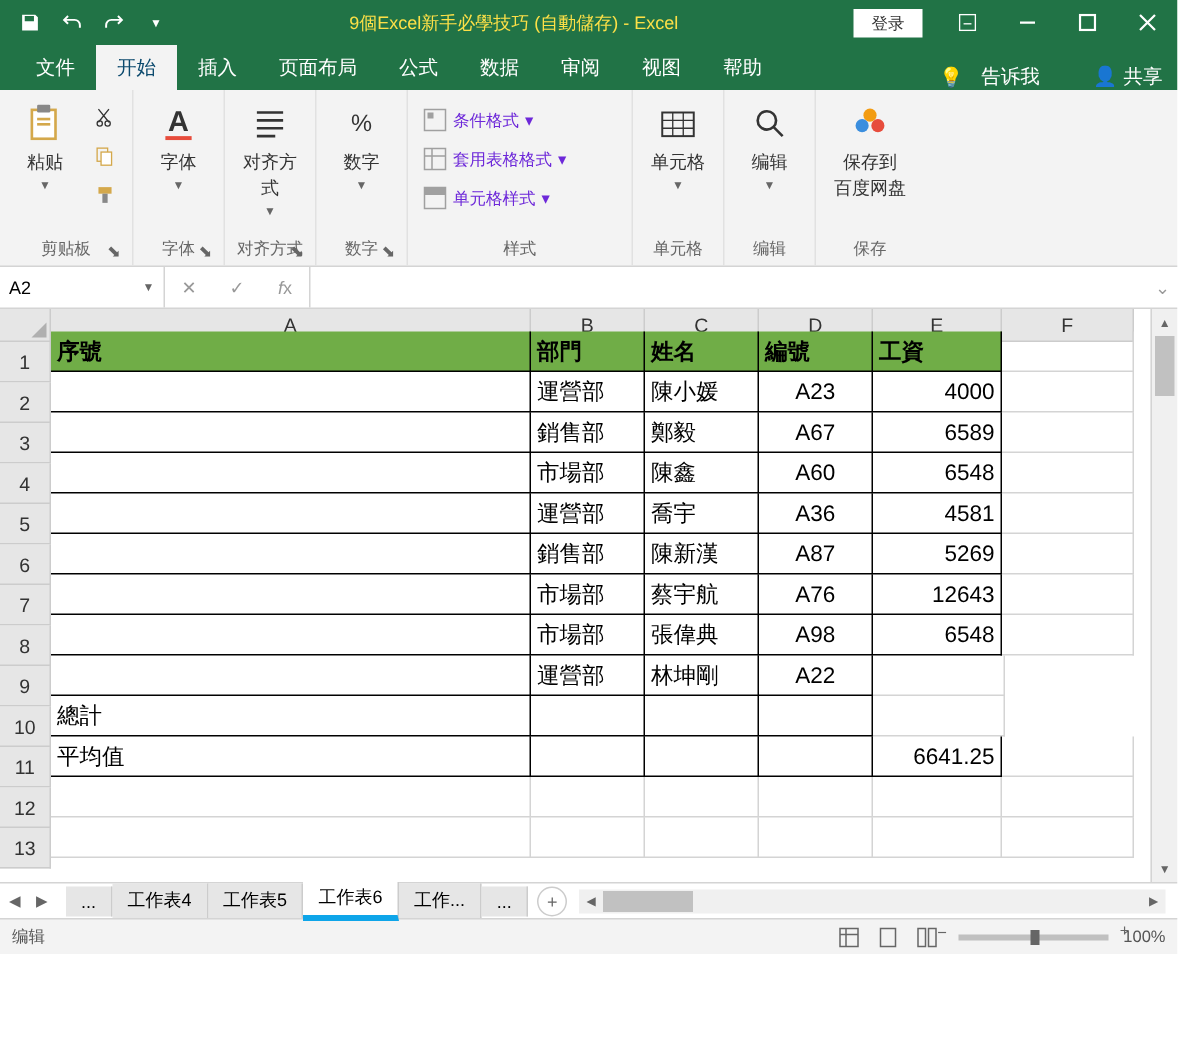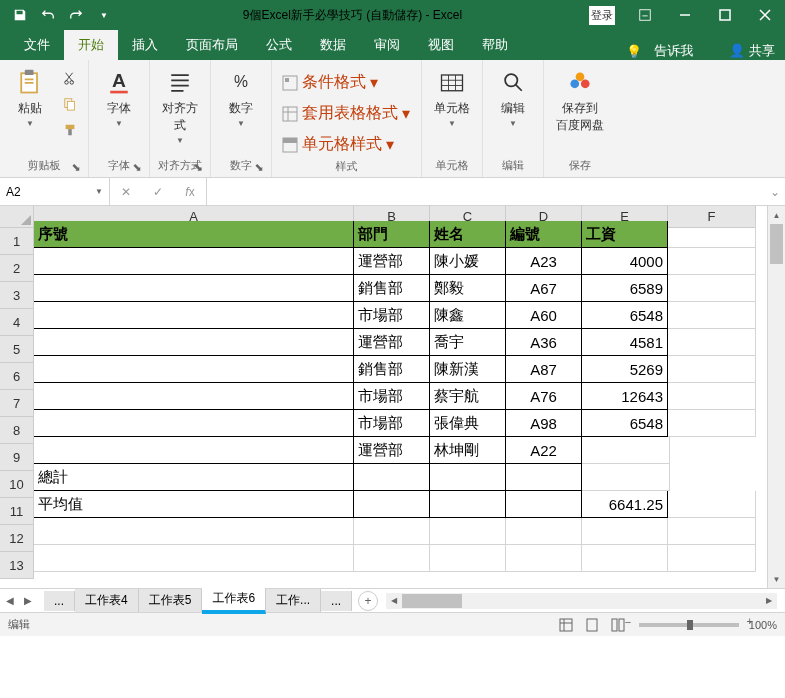--- a/index.html
+++ b/index.html
@@ -3,45 +3,45 @@
 <meta charset="utf-8">
 <style>
 * { margin: 0; padding: 0; box-sizing: border-box; font-family: "Microsoft YaHei", sans-serif; }
 body { width: 785px; height: 698px; background: #fff; overflow: hidden; font-size: 12px; }
 
 
 .titlebar { height: 30px; background: #217346; display: flex; align-items: center; color: #fff; }
 .titlebar-left { display: flex; align-items: center; padding-left: 8px; gap: 4px; }
 .titlebar-icon { width: 24px; height: 24px; display: flex; align-items: center; justify-content: center; color: #fff; }
 .titlebar-icon svg { width: 14px; height: 14px; fill: #fff; }
-.titlebar-title { flex: 1; text-align: center; font-size: 12px; color: #000000; }
+.titlebar-title { flex: 1; text-align: center; font-size: 12px; color: #fde047; }
 .titlebar-right { display: flex; align-items: center; }
-.login-btn { background: #fff; color: #333; padding: 2px 2px; font-size: 11px; margin-right: 10px; }
+.login-btn { background: #fff; color: #333; padding: 2px 12px; font-size: 11px; margin-right: 10px; }
 .win-btn { width: 40px; height: 30px; display: flex; align-items: center; justify-content: center; color: #fff; }
 
 
 .ribbon-tabs { height: 30px; background: #217346; display: flex; align-items: flex-end; padding-left: 10px; }
 .ribbon-tab { padding: 6px 14px; color: #fff; font-size: 13px; cursor: pointer; }
-.ribbon-tab.active { background: #f3f3f3; color: #4d7c0f; }
+.ribbon-tab.active { background: #f3f3f3; color: #0c4a6e; }
 .ribbon-tabs-right { margin-left: auto; display: flex; align-items: center; padding-right: 10px; gap: 12px; color: #fff; font-size: 13px; }
 
 
 .ribbon { height: 118px; background: #f3f3f3; border-bottom: 1px solid #d4d4d4; display: flex; }
 .ribbon-group { display: flex; flex-direction: column; border-right: 1px solid #e1e1e1; padding: 4px 6px 2px; }
 .ribbon-group-body { flex: 1; display: flex; align-items: flex-start; gap: 4px; }
 .ribbon-group-label { text-align: center; font-size: 11px; color: #666; padding: 2px 0; position: relative; }
 .dialog-launcher { position: absolute; right: 0; bottom: 2px; width: 12px; height: 12px; color: #666; }
 .big-btn { display: flex; flex-direction: column; align-items: center; justify-content: center; width: 48px; padding: 4px 2px; gap: 4px; cursor: pointer; }
 .big-btn svg { width: 28px; height: 28px; }
 .big-btn-label { font-size: 12px; color: #333; text-align: center; }
 .big-btn-arrow { font-size: 8px; color: #666; margin-top: -2px; }
 .small-btns { display: flex; flex-direction: column; gap: 6px; padding: 4px 2px; }
 .small-btn { width: 20px; height: 20px; display: flex; align-items: center; justify-content: center; cursor: pointer; }
 .small-btn svg { width: 14px; height: 14px; }
-.style-item { display: flex; align-items: center; gap: 4px; color: #c2410c; font-size: 16px; padding: 2px 4px; cursor: pointer; }
+.style-item { display: flex; align-items: center; gap: 4px; color: #6d28d9; font-size: 11px; padding: 2px 4px; cursor: pointer; }
 .style-item svg { width: 16px; height: 16px; fill: #a0a0a0; }
 
 
 .formula-bar { height: 28px; background: #fff; border-bottom: 1px solid #d4d4d4; display: flex; align-items: stretch; }
 .name-box { width: 110px; border-right: 1px solid #d4d4d4; display: flex; align-items: center; padding: 0 6px; }
 .name-box input { border: none; width: 80px; font-size: 12px; outline: none; }
 .name-box-arrow { color: #666; font-size: 8px; margin-left: auto; }
 .fb-btns { display: flex; align-items: center; border-right: 1px solid #d4d4d4; }
 .fb-btn { width: 32px; display: flex; align-items: center; justify-content: center; color: #999; cursor: pointer; }
 .formula-input { flex: 1; padding: 0 6px; display: flex; align-items: center; }

